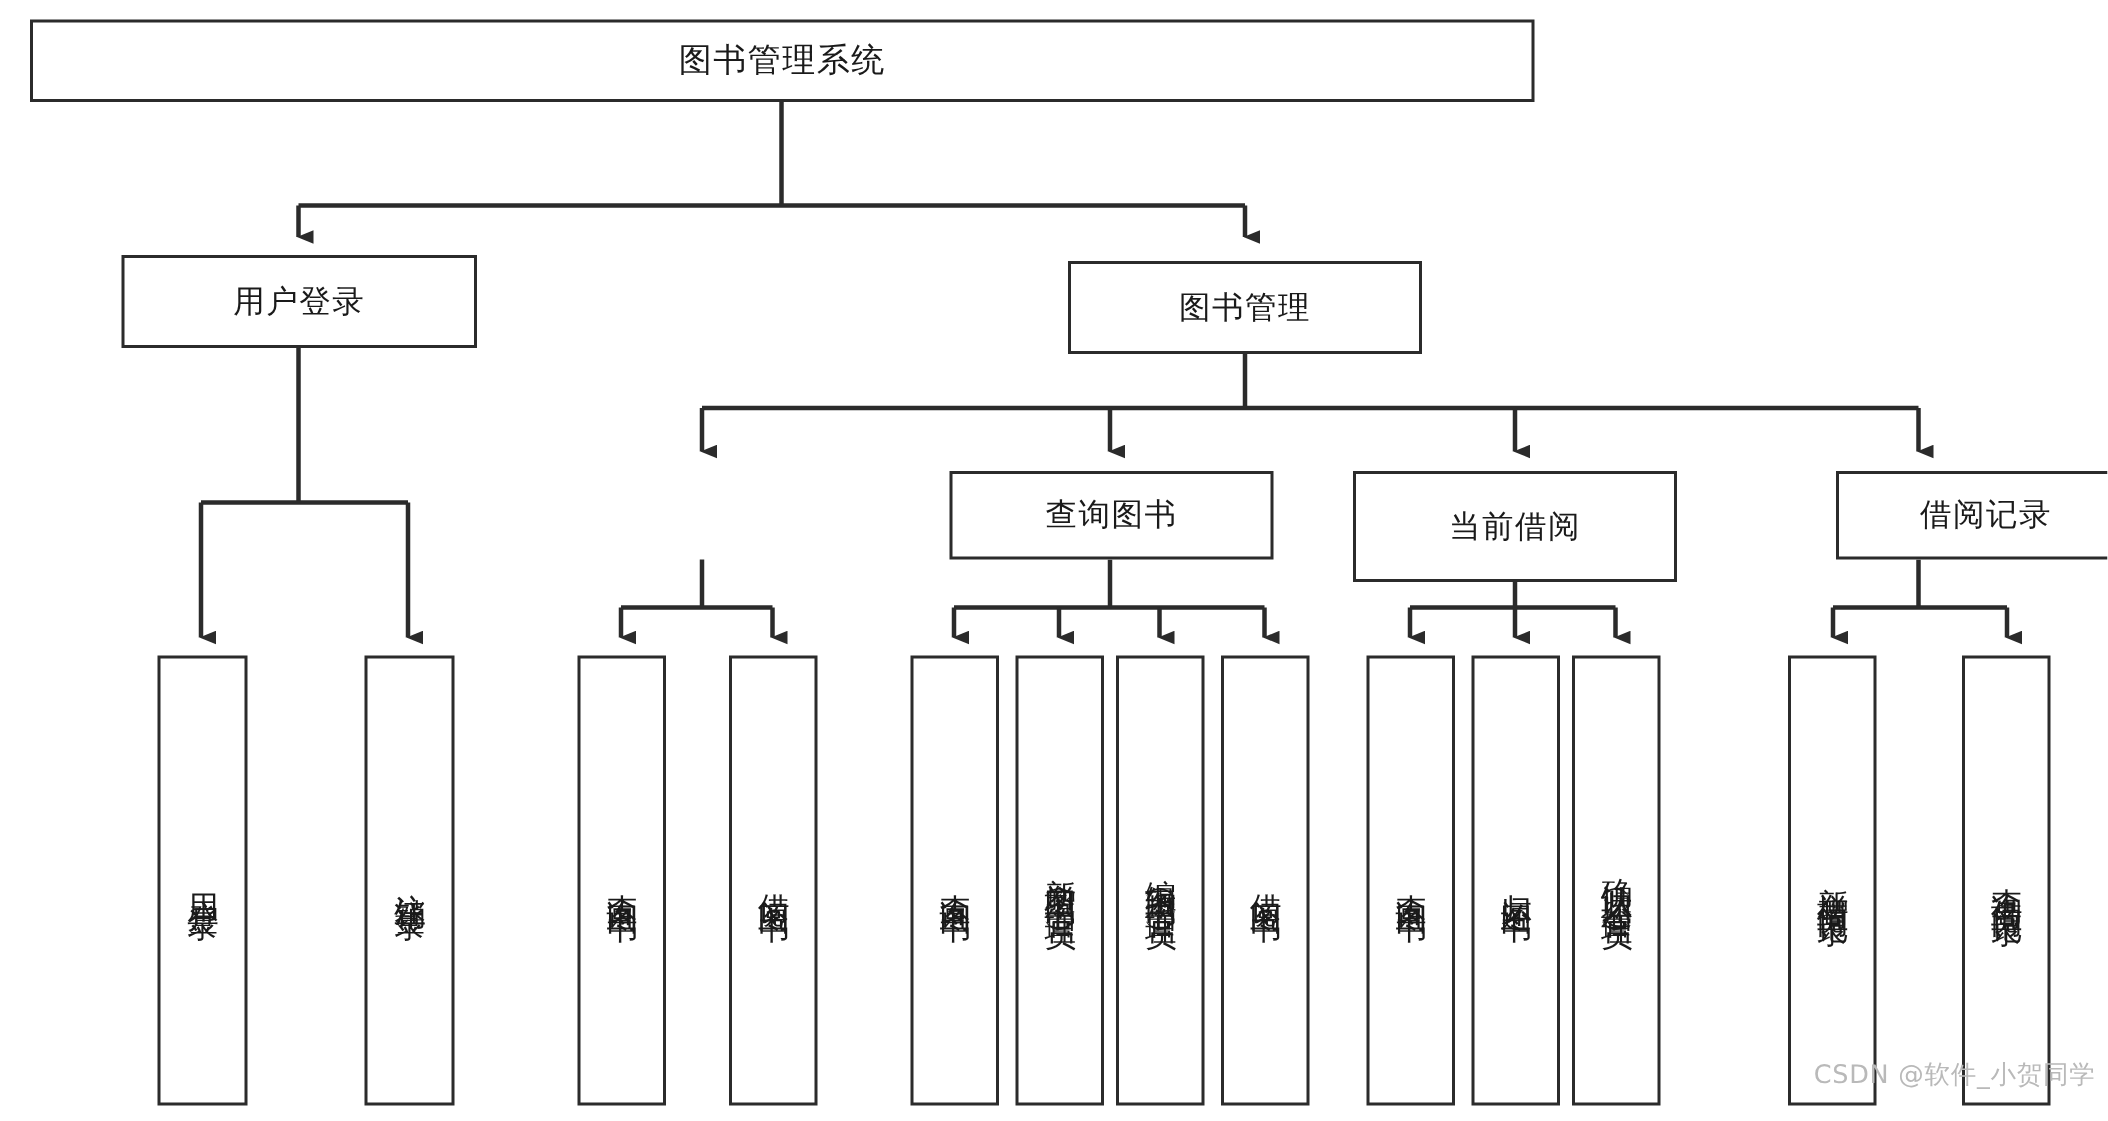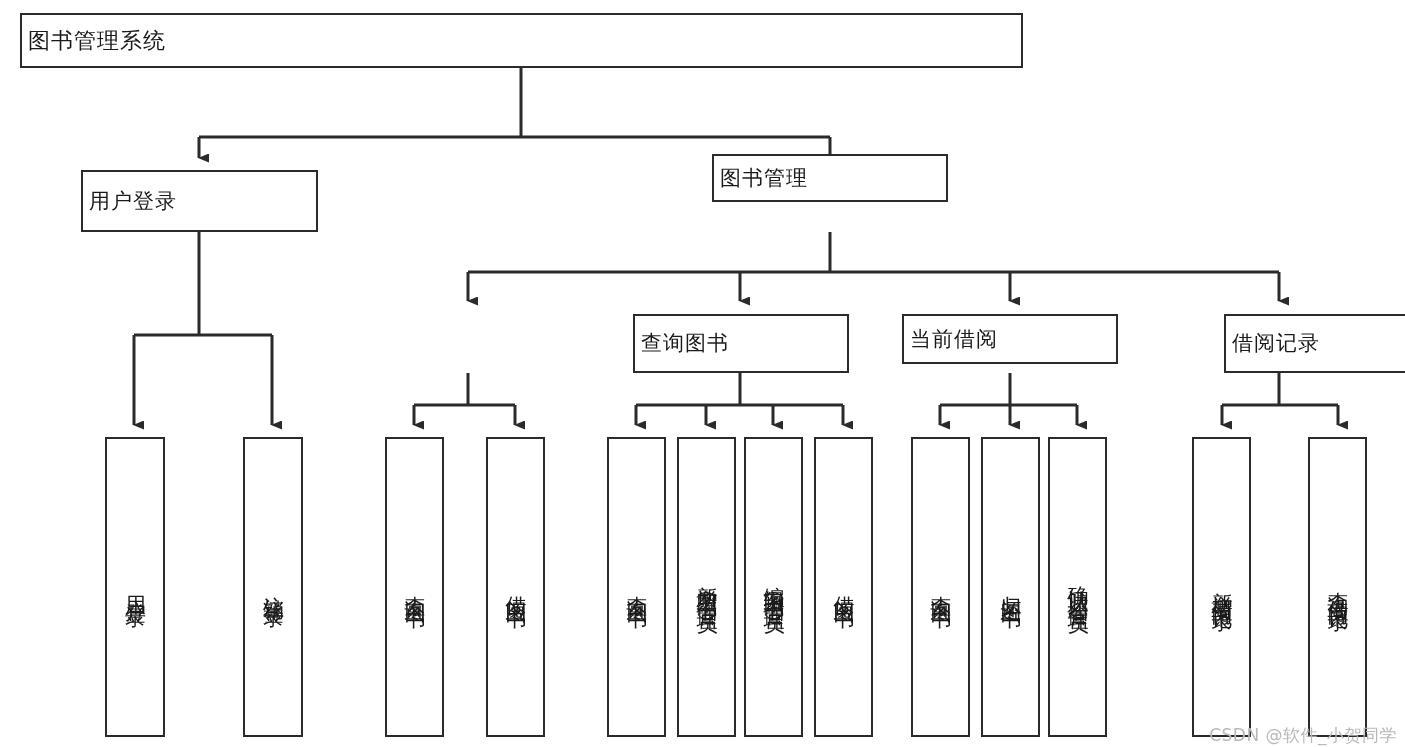--- a/index.html
+++ b/index.html
@@ -26,20 +26,21 @@
     height: 747px;
     pointer-events: none;
   }
   .node {
     position: absolute;
     box-sizing: border-box;
     background: #ffffff;
     border: 2px solid #2b2b2b;
     display: flex;
     align-items: center;
+    justify-content: center;
     color: #1a1a1a;
     line-height: 1.18;
     text-align: center;
   }
   .node.horiz {
     font-size: 21px;
     letter-spacing: 1px;
     padding: 0 6px;
   }
   .node.root {
@@ -58,21 +59,21 @@
     display: block;
     white-space: pre-wrap;
   }
   .node.vert .label {
     writing-mode: vertical-rl;
     text-orientation: upright;
   }
   #watermark {
     position: absolute;
     right: 8px;
-    bottom: 0;
+    bottom: 19px;
     font-size: 17px;
     color: #b9b9b9;
     letter-spacing: 0.5px;
     white-space: nowrap;
     user-select: none;
     text-align: center;
   }
 </style>
 </head>
 <body>
@@ -132,28 +133,28 @@
     </g>
   </svg>
 
   <div class="node horiz root" style="left:20px; top:13px; width:1003px; height:55px;">
     <span class="label">图书管理系统</span>
   </div>
 
   <div class="node horiz" style="left:81px; top:170px; width:237px; height:62px;">
     <span class="label">用户登录</span>
   </div>
-  <div class="node horiz" style="left:712px; top:154px; width:236px; height:48px;">
+  <div class="node horiz" style="left:712px; top:174px; width:236px; height:62px;">
     <span class="label">图书管理</span>
   </div>
 
   <div class="node horiz" style="left:633px; top:314px; width:216px; height:59px;">
     <span class="label">查询图书</span>
   </div>
-  <div class="node horiz" style="left:902px; top:314px; width:216px; height:50px;">
+  <div class="node horiz" style="left:902px; top:314px; width:216px; height:74px;">
     <span class="label">当前借阅</span>
   </div>
   <div class="node horiz" style="left:1224px; top:314px; width:200px; height:59px;">
     <span class="label">借阅记录</span>
   </div>
 
   <div class="node vert" style="left:105px; top:437px; width:60px; height:300px;">
     <span class="label">用户登录</span>
   </div>
   <div class="node vert" style="left:243px; top:437px; width:60px; height:300px;">

